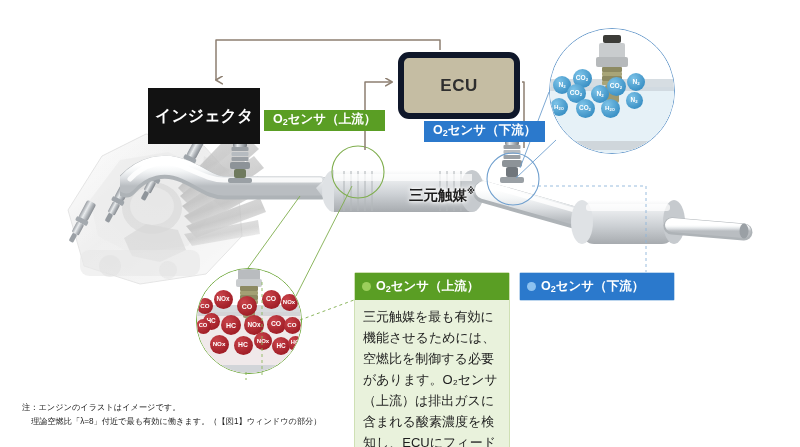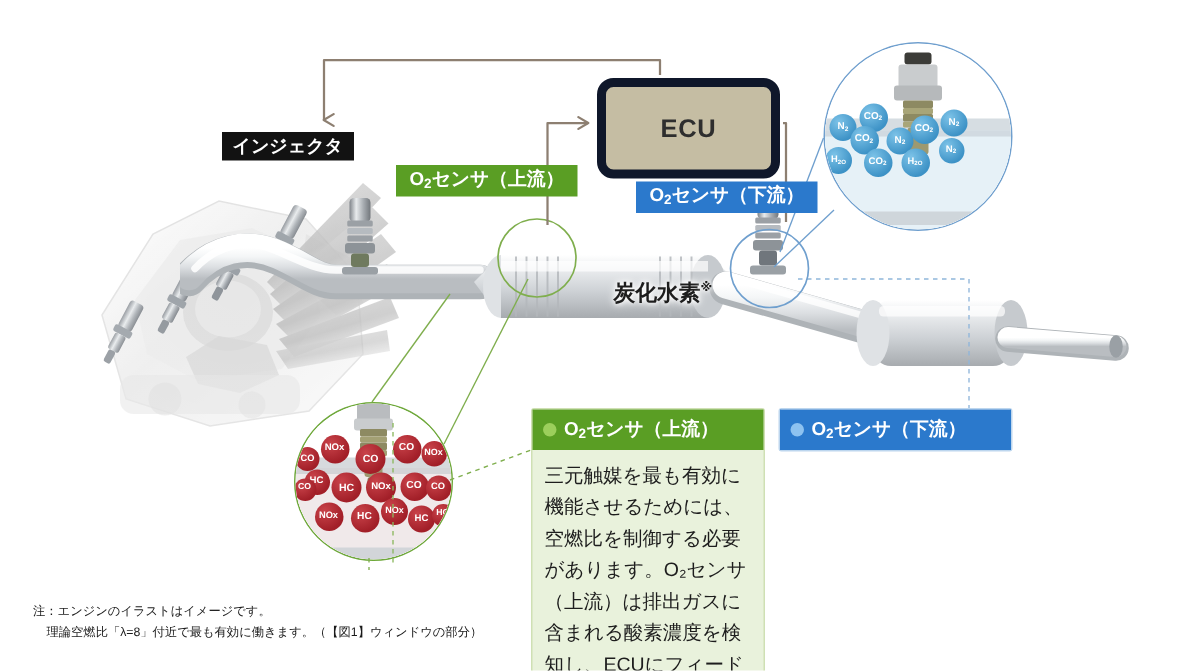--- a/index.html
+++ b/index.html
@@ -35,21 +35,21 @@
 
   
   .arrows{left:0;top:0;width:800px;height:447px;pointer-events:none;}
 
   
   .pill{
     padding:3px 9px 4px 9px;
     font-size:12.5px;font-weight:bold;color:#ffffff;
     white-space:nowrap;line-height:1.1;
   }
-  .pill.black{background:#121212;font-size:12px;padding:3px 7px;}
+  .pill.black{background:#121212;font-size:16px;padding:19px 7px;}
   .pill.green{background:#5a9e24;}
   .pill.blue{background:#2b79cc;}
   .pill sub{font-size:9px;vertical-align:baseline;position:relative;top:2px;}
 
   .lbl-injector{left:148px;top:88px;}
   .lbl-o2-up{left:264px;top:110px;}
   .lbl-o2-down{left:424px;top:121px;}
 
   .lbl-catalyst{
     left:409px;top:186px;font-size:14.5px;font-weight:bold;color:#1d1d1d;
@@ -430,21 +430,21 @@
 
   <div class="abs lbl-o2-up pill green">
     <span>O</span><sub>2</sub><span>センサ（上流）</span>
   </div>
 
   <div class="abs lbl-o2-down pill blue">
     <span>O</span><sub>2</sub><span>センサ（下流）</span>
   </div>
 
   <div class="abs lbl-catalyst">
-    <span>炭化水素</span><span class="mark">※</span>
+    <span>三元触媒</span><span class="mark">※</span>
   </div>
 
   <div class="abs card card-green">
     <div class="card-head">
       <span class="head-dot"></span>
       <span><span>O</span><sub>2</sub><span>センサ（上流）</span></span>
     </div>
     <div class="card-body">三元触媒を最も有効に機能させるためには、空燃比を制御する必要があります。O₂センサ（上流）は排出ガスに含まれる酸素濃度を検知し、ECUにフィードバックしています。</div>
   </div>
 

